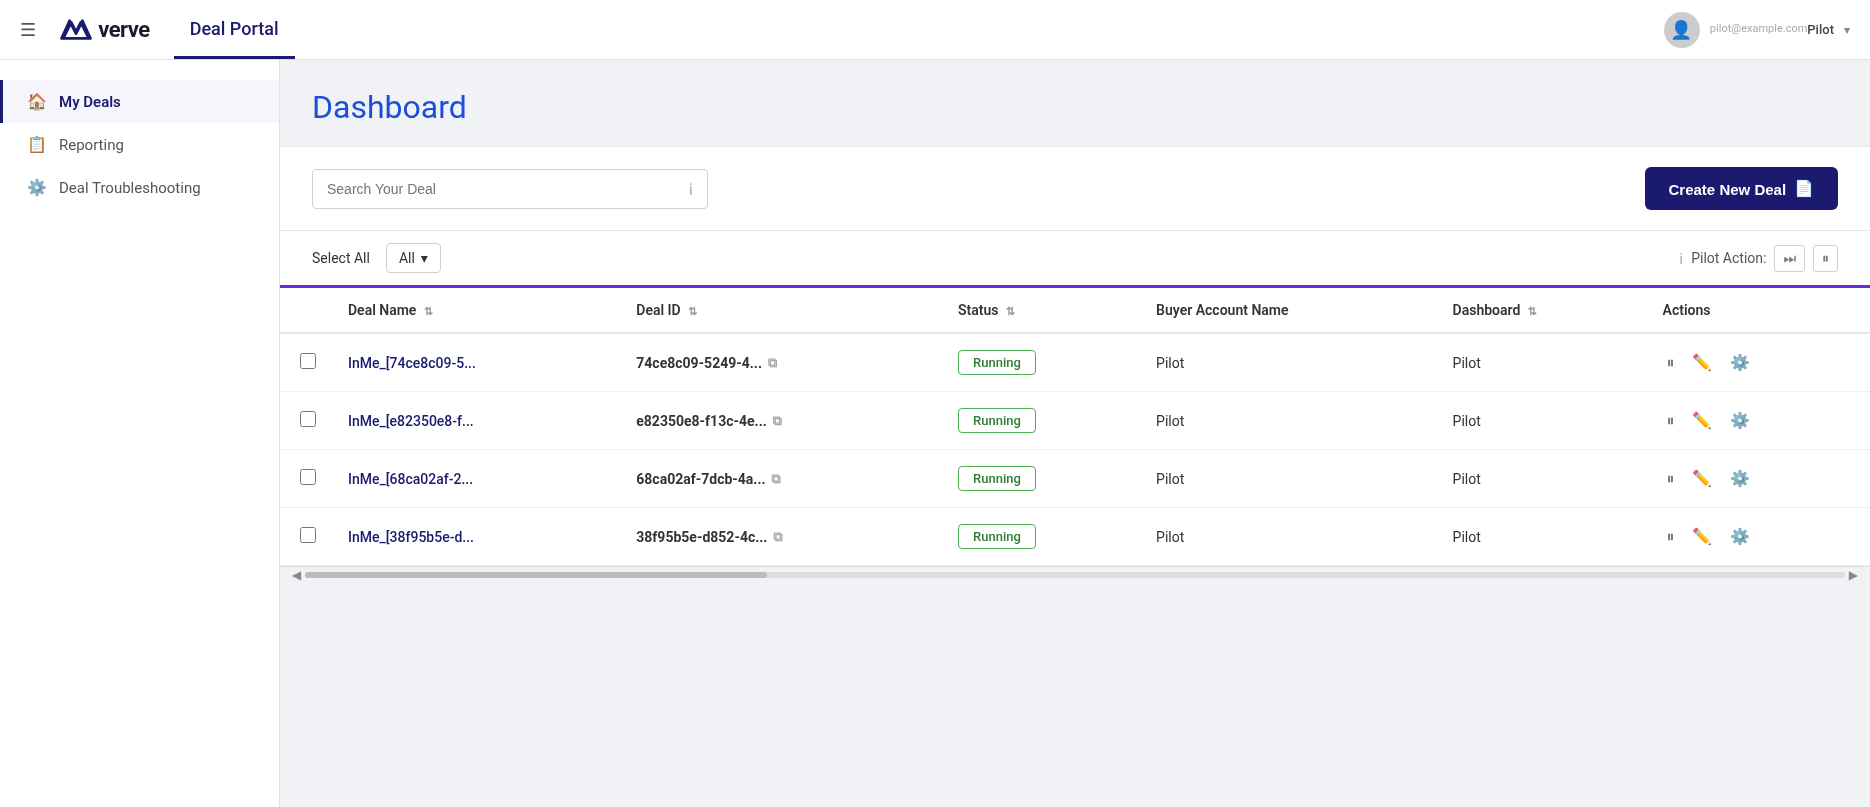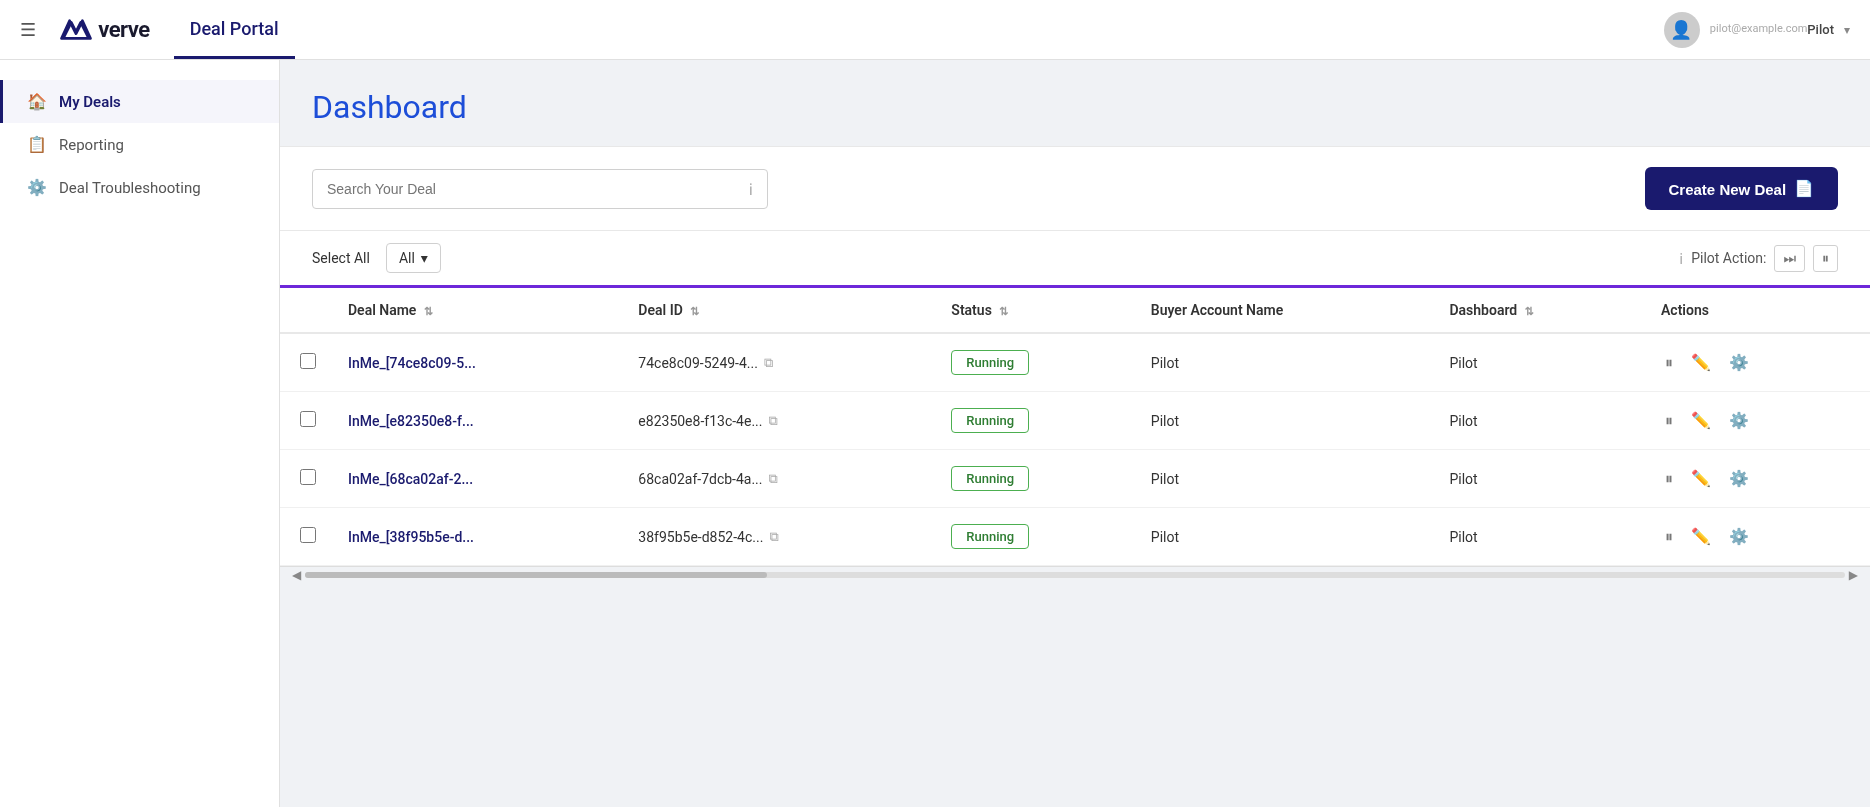--- a/index.html
+++ b/index.html
@@ -144,21 +144,21 @@
       justify-content: space-between;
       gap: 16px;
     }
     .search-box {
       display: flex;
       align-items: center;
       border: 1px solid #d0d0d0;
       border-radius: 4px;
       padding: 8px 14px;
       background: #fff;
-      width: 456px;
+      width: 396px;
       gap: 8px;
     }
     .search-box input {
       border: none;
       outline: none;
       font-size: 14px;
       color: #888;
       flex: 1;
       background: transparent;
     }
@@ -282,20 +282,21 @@
       cursor: pointer;
     }
     .deal-name-text {
       color: #1a1a6e;
       font-weight: 500;
     }
     .deal-id-container {
       display: flex;
       align-items: flex-end;
       gap: 6px;
+      font-weight: bold;
     }
     .copy-icon {
       color: #aaa;
       cursor: pointer;
       font-size: 13px;
     }
     .status-badge {
       display: inline-block;
       padding: 4px 14px;
       border-radius: 4px;

